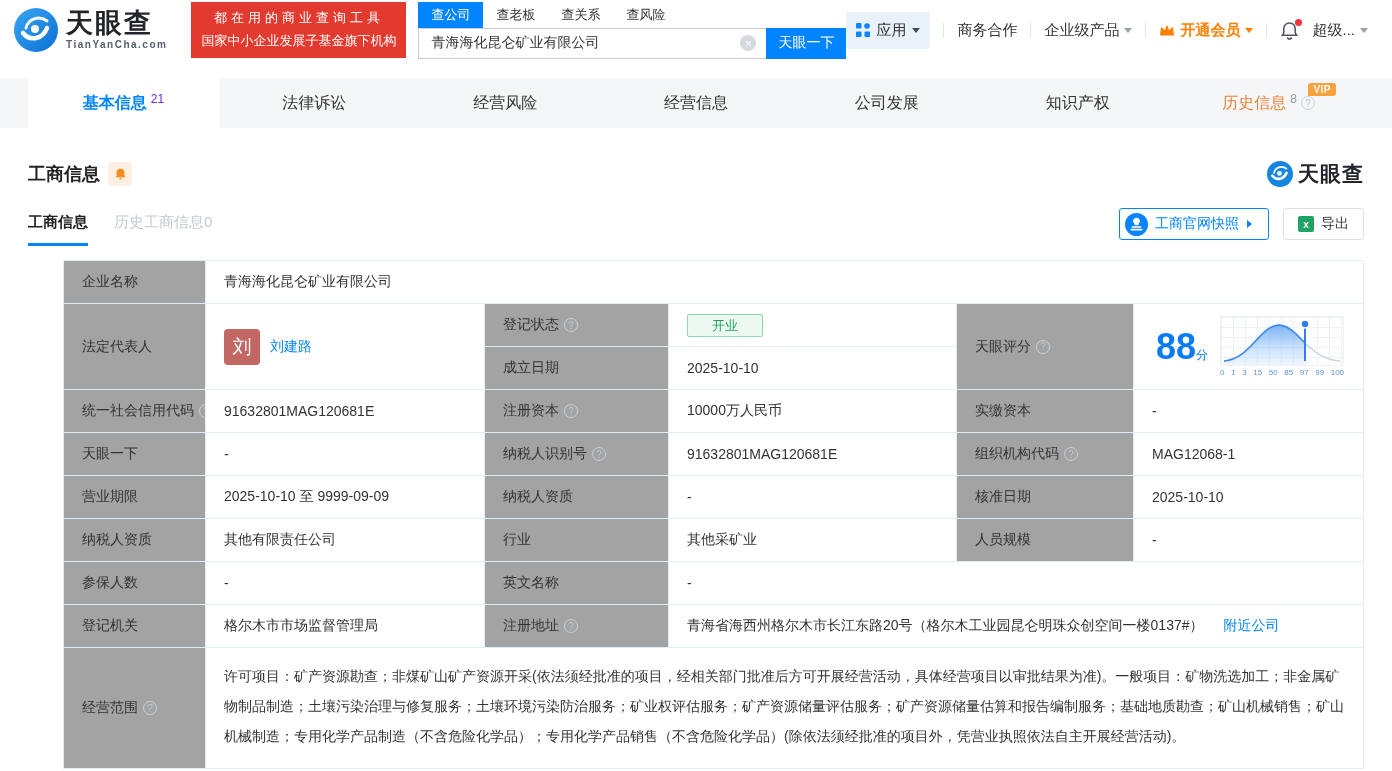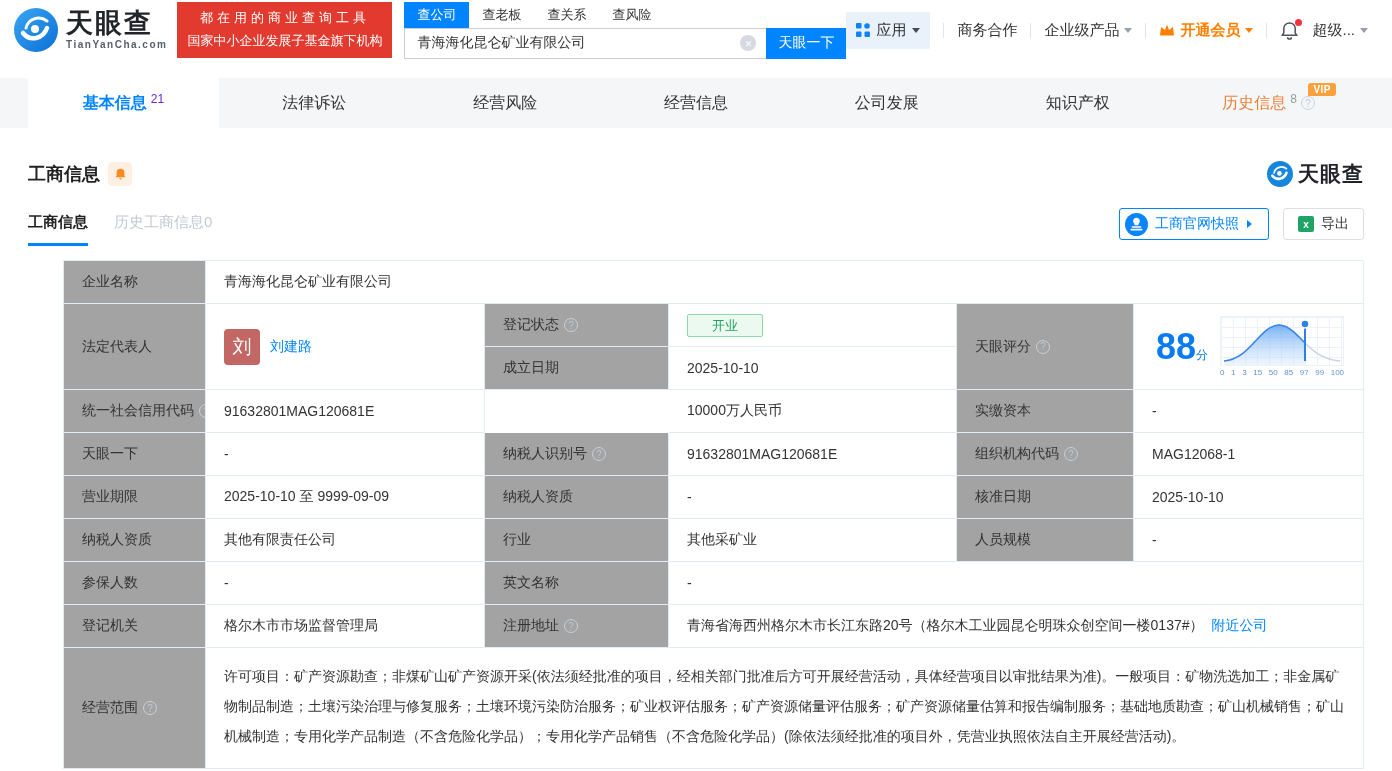--- a/index.html
+++ b/index.html
@@ -6,21 +6,21 @@
   html,body { width:1392px; height:771px; background:#fff; overflow:hidden;
     font-family:"Liberation Sans","DejaVu Sans",sans-serif; color:#333; }
 
   
   .header { height:60px; display:flex; align-items:center; padding:0 24px 0 14px; background:#fff; }
   .logo { display:flex; align-items:center; gap:8px; }
   .logo svg { width:44px; height:44px; }
   .logo-txt { display:flex; flex-direction:column; line-height:1; }
   .logo-name { font-size:27px; font-weight:bold; color:#22242a; letter-spacing:2px; }
   .logo-sub { font-size:10px; color:#55606c; letter-spacing:1.5px; margin-top:3px; font-weight:bold; }
-  .promo { margin-left:10px; background:#e23a2e; color:#fff; font-size:13px; line-height:1.75;
+  .promo { margin-left:24px; background:#e23a2e; color:#fff; font-size:13px; line-height:1.75;
     padding:5px 10px; text-align:center; white-space:nowrap; }
   .promo .l1 { letter-spacing:4px; }
   .search-wrap { margin-left:12px; width:442px; }
   .search-tabs { display:flex; font-size:13px; }
   .stab { padding:4px 13px; cursor:pointer; color:#333; }
   .stab.active { background:#0084ff; color:#fff; }
   .search-row { display:flex; height:31px; }
   .search-box { flex:1; display:flex; align-items:center; border:1px solid #c9cdd4; border-right:none; background:#fff; }
   .search-box input { flex:1; border:none; outline:none; font-size:14px; color:#333; padding:0 8px 0 12px;
     font-family:inherit; background:transparent; }
@@ -85,21 +85,21 @@
   .tl, .tv { border-right:1px solid #e3ecf3; border-bottom:1px solid #e3ecf3; display:flex; align-items:center;
     padding:0 18px; overflow:hidden; white-space:nowrap; }
   .tl { background:#a3a3a3; gap:5px; color:#333; }
   .tv { background:#fff; color:#333; }
   .link { color:#0084ff; cursor:pointer; text-decoration:none; }
   .avatar { width:36px; height:36px; border-radius:4px; background:#c26764; color:#fff; font-size:19px;
     display:flex; align-items:center; justify-content:center; margin-right:10px; flex:none; cursor:pointer; }
   .badge-open { color:#23a05c; background:#ecf9f1; border:1px solid #8fd8ac; border-radius:2px;
     font-size:13px; padding:1px 24px; line-height:19px; }
   .scope-cell { white-space:normal; display:block; padding:13px 18px; line-height:30px; }
-  .addr-cell { gap:8px; }
+  .addr-cell { gap:20px; }
 
   
   .score-cell { gap:12px; padding:0 10px 0 22px; }
   .score-num { font-size:36px; font-weight:bold; color:#0a7bf0; line-height:1; }
   .score-unit { font-size:12px; color:#0a7bf0; }
   .chart-wrap { display:flex; flex-direction:column; }
   .chart-plot { width:124px; height:50px; position:relative; border:1px solid #edf2f8;
     background-image:repeating-linear-gradient(to right,#edf2f8 0 1px,transparent 1px 12px),
                      repeating-linear-gradient(to bottom,#edf2f8 0 1px,transparent 1px 10px); }
   .chart-plot svg { position:absolute; left:0; top:0; }
@@ -331,20 +331,24 @@
       </span>
     </div>
 
     <div class="tl" style="grid-area:4/1/5/2">
       <span>统一社会信用代码</span>
       <span class="qm"></span>
     </div>
     <div class="tv" style="grid-area:4/2/5/3">
       <span>91632801MAG120681E</span>
     </div>
+    <div class="tl" style="grid-area:4/3/5/4">
+      <span>注册资本</span>
+      <span class="qm"></span>
+    </div>
     <div class="tv" style="grid-area:4/4/5/5">
       <span>10000万人民币</span>
     </div>
     <div class="tl" style="grid-area:4/5/5/6">
       <span>实缴资本</span>
     </div>
     <div class="tv" style="grid-area:4/6/5/7">
       <span>-</span>
     </div>
 

